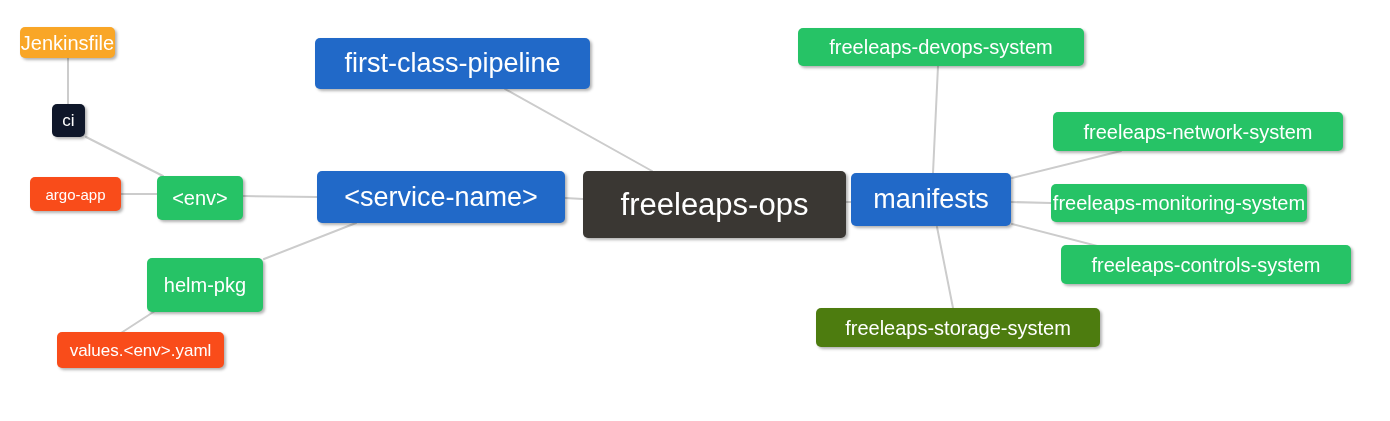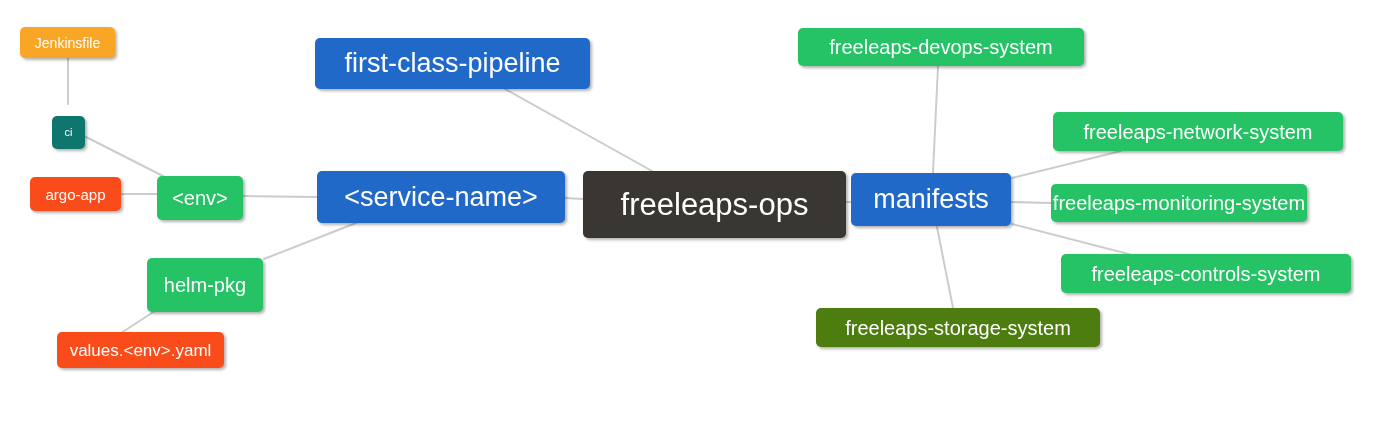--- a/index.html
+++ b/index.html
@@ -53,29 +53,29 @@
       <line x1="565" y1="198" x2="583" y2="199" stroke="#cccccc"></line>
       <line x1="505" y1="89" x2="652" y2="171" stroke="#cccccc"></line>
       <line x1="846" y1="202" x2="851" y2="202" stroke="#cccccc"></line>
       <line x1="938" y1="66" x2="933" y2="173" stroke="#cccccc"></line>
       <line x1="1012" y1="178" x2="1121" y2="151" stroke="#cccccc"></line>
       <line x1="1011" y1="202" x2="1051" y2="203" stroke="#cccccc"></line>
       <line x1="1012" y1="224" x2="1140" y2="257" stroke="#cccccc"></line>
       <line x1="937" y1="227" x2="953" y2="308" stroke="#cccccc"></line>
     </svg>
   <div id="node-layer">
-      <div class="node" style="left: 20px; top: 27px; width: 95px; height: 31px; font-size: 14px; background: rgb(249, 166, 39); color: rgb(255, 255, 255);">Jenkinsfile</div>
-      <div class="node" style="left: 52px; top: 116px; width: 33px; height: 33px; font-size: 11px; background: #0f766e; color: rgb(255, 255, 255);">ci</div>
+      <div class="node" style="left: 20px; top: 27px; width: 95px; height: 31px; font-size: 20px; background: rgb(249, 166, 39); color: rgb(255, 255, 255);">Jenkinsfile</div>
+      <div class="node" style="left: 52px; top: 104px; width: 33px; height: 33px; font-size: 17px; background: #0f172a; color: rgb(255, 255, 255);">ci</div>
       <div class="node" style="left: 30px; top: 177px; width: 91px; height: 34px; font-size: 15px; background: rgb(249, 76, 26); color: rgb(255, 255, 255);">argo-app</div>
       <div class="node" style="left: 157px; top: 176px; width: 86px; height: 44px; font-size: 20px; background: rgb(38, 195, 102); color: rgb(255, 255, 255);">&lt;env&gt;</div>
       <div class="node" style="left: 315px; top: 38px; width: 275px; height: 51px; font-size: 27px; background: rgb(33, 105, 200); color: rgb(255, 255, 255); text-align: center;">first-class-pipeline</div>
       <div class="node" style="left: 317px; top: 171px; width: 248px; height: 52px; font-size: 27px; background: rgb(33, 105, 200); color: rgb(255, 255, 255);">&lt;service-name&gt;</div>
       <div class="node" style="left: 147px; top: 258px; width: 116px; height: 54px; font-size: 20px; background: rgb(38, 195, 102); color: rgb(255, 255, 255);">helm-pkg</div>
       <div class="node" style="left: 9px; top: 332px; width: 167px; height: 36px; font-size: 17px; background: rgb(249, 76, 26); color: rgb(255, 255, 255); margin-left: 48px;">values.&lt;env&gt;.yaml</div>
       <div class="node" style="left: 583px; top: 171px; width: 263px; height: 67px; font-size: 31px; background: rgb(58, 55, 51); color: rgb(255, 255, 255);">freeleaps-ops</div>
       <div class="node" style="left: 851px; top: 173px; width: 160px; height: 53px; font-size: 27px; background: rgb(33, 105, 200); color: rgb(255, 255, 255);">manifests</div>
       <div class="node" style="left: 798px; top: 28px; width: 286px; height: 38px; font-size: 20px; background: rgb(38, 195, 102); color: rgb(255, 255, 255);">freeleaps-devops-system</div>
       <div class="node" style="left: 1053px; top: 112px; width: 290px; height: 39px; font-size: 20px; background: rgb(38, 195, 102); color: rgb(255, 255, 255);">freeleaps-network-system</div>
       <div class="node" style="left: 1051px; top: 184px; width: 256px; height: 38px; font-size: 20px; background: rgb(38, 195, 102); color: rgb(255, 255, 255);">freeleaps-monitoring-system</div>
-      <div class="node" style="left: 1061px; top: 254px; width: 290px; height: 39px; font-size: 20px; background: rgb(38, 195, 102); color: rgb(255, 255, 255);">freeleaps-controls-system</div>
+      <div class="node" style="left: 1061px; top: 245px; width: 290px; height: 39px; font-size: 20px; background: rgb(38, 195, 102); color: rgb(255, 255, 255);">freeleaps-controls-system</div>
       <div class="node" style="left: 816px; top: 308px; width: 284px; height: 39px; font-size: 20px; background: #4d7c0f; color: rgb(255, 255, 255);">freeleaps-storage-system</div>
     </div>
 </div>
 
 </body></html>

